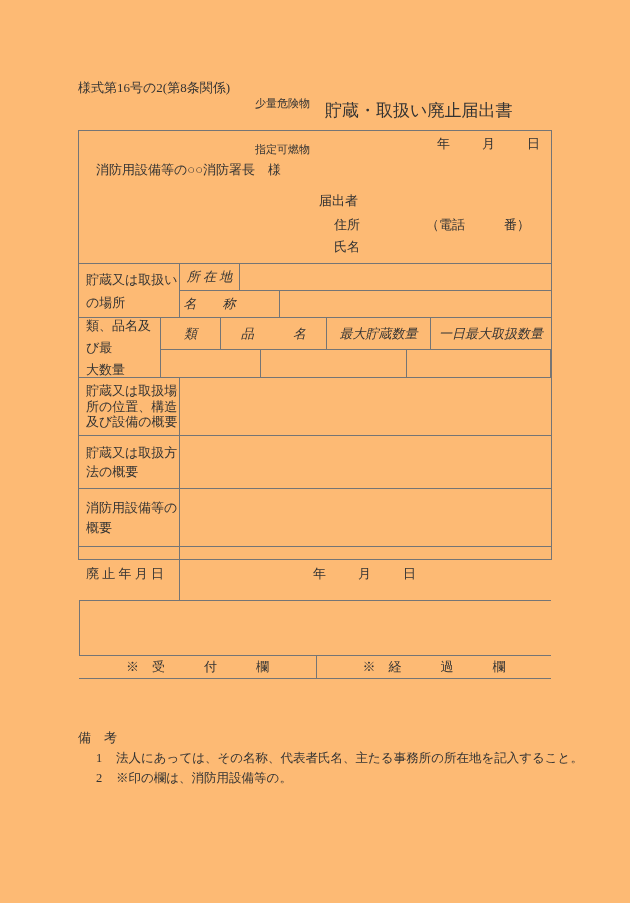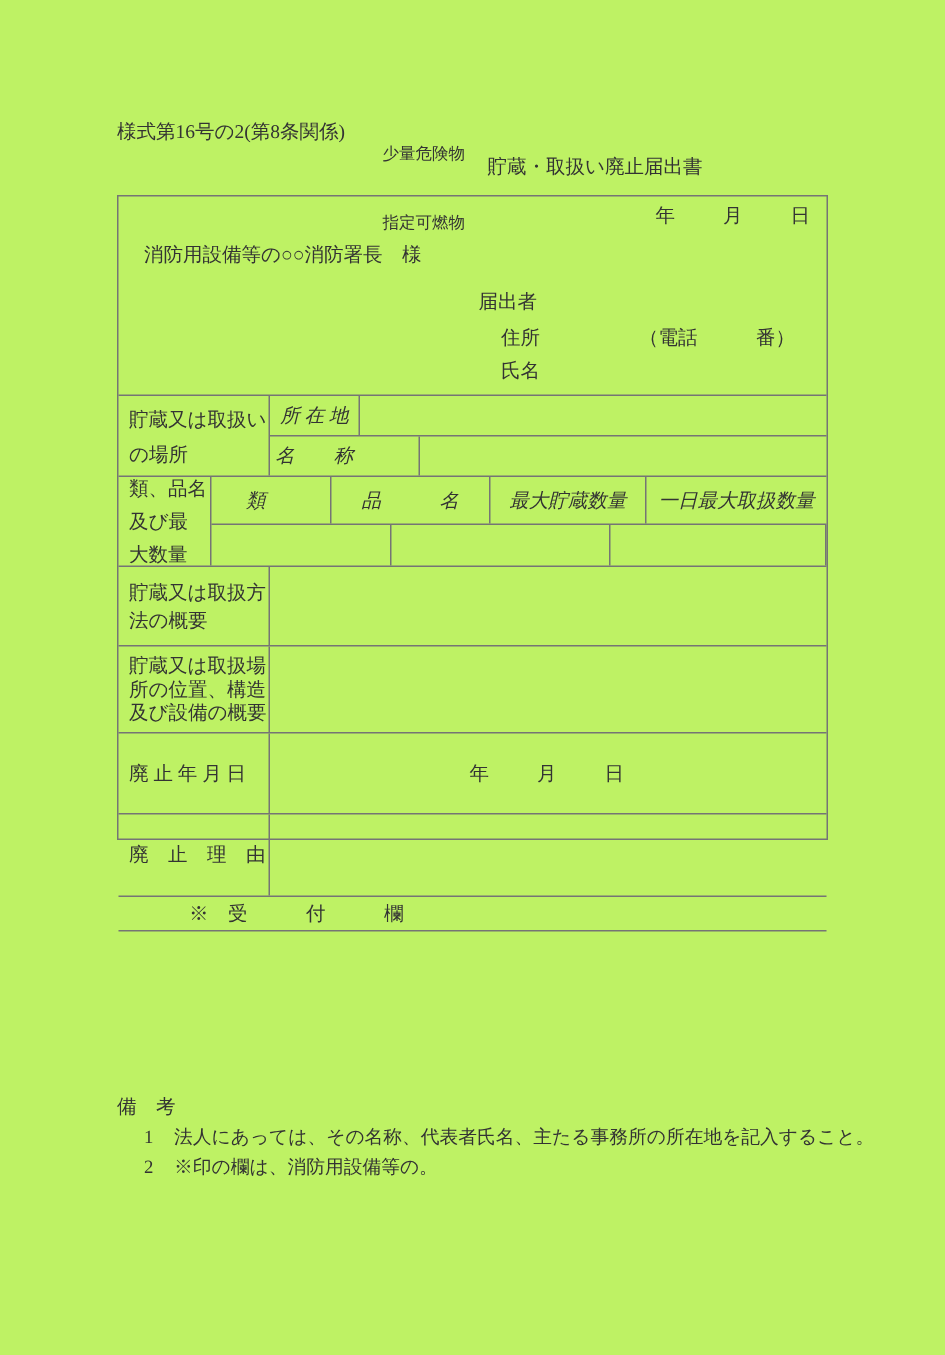--- a/index.html
+++ b/index.html
@@ -1,26 +1,26 @@
 <!DOCTYPE html>
 <html><head>
 <meta charset="utf-8">
 <style>
   html,body { margin:0; padding:0; background:#ffffff; }
   .page {
     position:relative; width:630px; height:903px;
-    background:#bef264; overflow:hidden;
+    background:#fdba74; overflow:hidden;
     font-family:"Liberation Serif","DejaVu Serif",serif;
     color:#333; font-size:13px; line-height:14px;
   }
   .abs { position:absolute; white-space:nowrap; }
   .form-number { left:78px; top:81px; }
   .t-small { left:255px; font-size:11px; line-height:12px; }
   .t1 { top:97px; } .t2 { top:113px;margin-top:30px; }
-  .t-main { left:325px; top:104px; font-size:13px; }
+  .t-main { left:325px; top:104px; font-size:17px; }
 
   .ftable {
     position:absolute; left:78px; top:130px; width:474px; height:430px;
     border:1px solid #757575; box-sizing:border-box;
     display:flex; flex-direction:column;
   }
   .trow { display:flex; box-sizing:border-box; border-top:1px solid #757575; flex:0 0 auto; }
   .trow.first { border-top:none; position:relative; }
   .lcell {
     width:100px; box-sizing:border-box; padding-left:7px;
@@ -30,21 +30,21 @@
   .subrow { display:flex; box-sizing:border-box; }
   .subrow + .subrow { border-top:1px solid #757575;gap:40px; }
   .subl { width:59px; box-sizing:border-box; display:flex; align-items:center; justify-content:center; }
   .subv { flex:1; border-left:1px solid #757575; box-sizing:border-box; }
   .hcell { box-sizing:border-box; display:flex; align-items:center; justify-content:center; border-left:1px solid #757575; }
   .hcell.firstcol { border-left:none; }
   .vcell { flex:1; border-left:1px solid #757575; box-sizing:border-box; }
   .vcell.center { display:flex; align-items:center; justify-content:center; letter-spacing:2px; }
   .lh23 { line-height:23px; } .lh22 { line-height:22px; } .lh19 { line-height:19px; }
   .lh16 { line-height:15.5px; } .lh20 { line-height:20px; }
-  .w59 { width:59px; } .w106 { width:106px;margin-left:20px; } .w104 { width:104px; } .wflex { flex:1; }
+  .w59 { width:59px; } .w106 { width:106px; } .w104 { width:104px; } .wflex { flex:1; }
   .rhead { width:237px; box-sizing:border-box; display:flex; align-items:center; justify-content:center; }
   .rhead + .rhead, .rbody + .rbody { border-left:1px solid #757575; }
   .rbody { width:237px; box-sizing:border-box; }
 
   .headrow { height:132px; }
   .dateline { position:absolute; top:6px; left:0; width:100%; box-sizing:border-box; text-align:right; padding-right:9px; letter-spacing:2px; }
   .addressee { left:17px; top:32px; }
   .applicant { left:240px; top:63px; }
   .addr { left:255px; top:87px; }
   .phone { left:347px; top:87px; }
@@ -104,46 +104,51 @@
         </div>
         <div class="subrow" style="flex:1">
           <div class="hcell firstcol w59"></div>
           <div class="hcell w106"></div>
           <div class="hcell w104"></div>
           <div class="hcell wflex"></div>
         </div>
       </div>
     </div>
 
+    <div class="trow" style="height:58px">
+      <div class="lcell lh16">貯蔵又は取扱場
+所の位置、構造
+及び設備の概要</div>
+      <div class="vcell"></div>
+    </div>
+
     <div class="trow" style="height:53px">
       <div class="lcell lh19">貯蔵又は取扱方
 法の概要</div>
       <div class="vcell"></div>
     </div>
 
     <div class="trow" style="height:58px">
-      <div class="lcell lh16">貯蔵又は取扱場
-所の位置、構造
-及び設備の概要</div>
+      <div class="lcell lh20">消防用設備等の
+概要</div>
       <div class="vcell"></div>
     </div>
-
 
     <div class="trow" style="height:54px">
       <div class="lcell">廃 止 年 月 日</div>
       <div class="vcell center">年　　月　　日</div>
     </div>
 
     <div class="trow" style="height:55px">
-      <div class="lcell">廃　止　理　由</div>
       <div class="vcell"></div>
     </div>
 
     <div class="trow" style="height:23px">
       <div class="rhead">※　受　　　付　　　欄</div>
+      <div class="rhead" style="flex:1;width:auto">※　経　　　過　　　欄</div>
     </div>
 
     <div class="trow" style="flex:1">
       <div class="rbody"></div>
       <div class="rbody" style="flex:1;width:auto"></div>
     </div>
 
   </div>
 
   <div class="notes">

